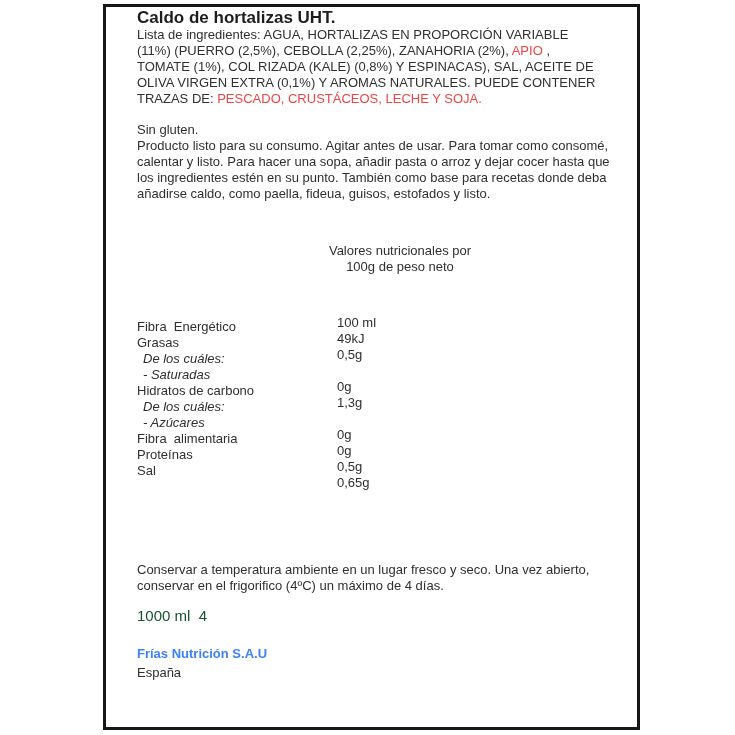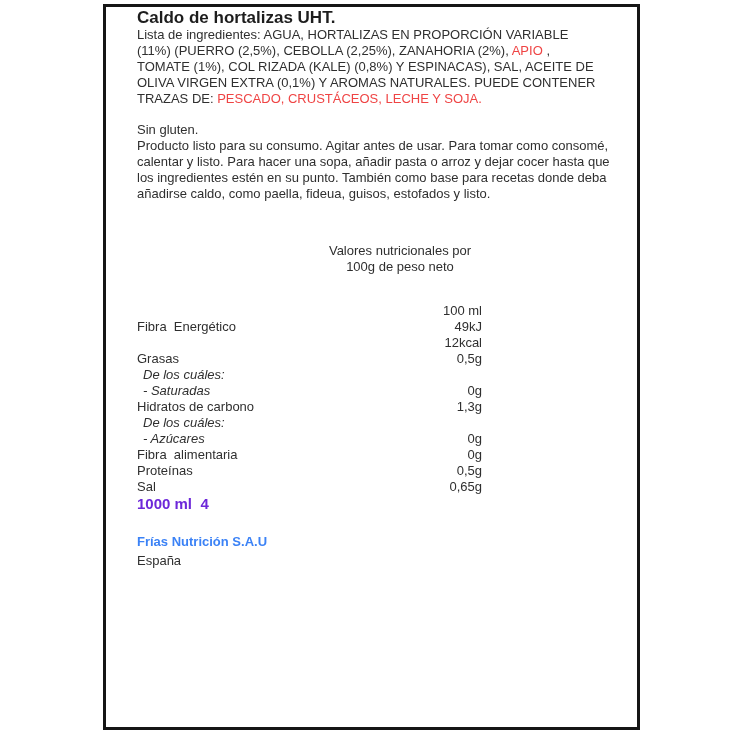--- a/index.html
+++ b/index.html
@@ -56,31 +56,32 @@
   .nrow {
     position: relative;
     height: 16px;
     white-space: pre;
   }
   .nrow .nlabel { display: inline-block; }
   .nrow.indent .nlabel { padding-left: 6px; font-style: italic; }
   .nvalue {
     position: absolute;
     left: 200px;
-    top: 0;
+    top: 12px;
     width: 145px;
-    text-align: right;
+    text-align: left;
     white-space: pre;
   }
   .storage-block { margin-top: 83px; }
   .net-qty {
+    margin-top: 13px;
     font-size: 15px;
     line-height: 18px;
-    font-weight: bold;
-    color: #6d28d9;
+    font-weight: normal;
+    color: #14532d;
     white-space: pre;
   }
   .manufacturer { margin-top: 19px; line-height: 19px; }
   .manufacturer .name { font-weight: bold; color: #3b82f6; }
 </style>
 </head>
 <body>
 
 <div class="page">
   <div class="label-box">
@@ -106,32 +107,35 @@
 
       <div class="nutri-header">
         <div class="line">Valores nutricionales por</div>
         <div class="line">100g de peso neto</div>
       </div>
 
       <div class="nutri-table">
         <div class="nrow"><span class="nvalue">100 ml</span></div>
 
         <div class="nrow"><span class="nlabel">Fibra  Energético</span><span class="nvalue">49kJ</span></div>
-        <div class="nrow"><span class="nlabel"></span><span class="nvalue">12kcal</span></div>
         <div class="nrow"><span class="nlabel">Grasas</span><span class="nvalue">0,5g</span></div>
         <div class="nrow indent"><span class="nlabel">De los cuáles:</span><span class="nvalue"></span></div>
         <div class="nrow indent"><span class="nlabel">- Saturadas</span><span class="nvalue">0g</span></div>
         <div class="nrow"><span class="nlabel">Hidratos de carbono</span><span class="nvalue">1,3g</span></div>
         <div class="nrow indent"><span class="nlabel">De los cuáles:</span><span class="nvalue"></span></div>
         <div class="nrow indent"><span class="nlabel">- Azúcares</span><span class="nvalue">0g</span></div>
         <div class="nrow"><span class="nlabel">Fibra  alimentaria</span><span class="nvalue">0g</span></div>
         <div class="nrow"><span class="nlabel">Proteínas</span><span class="nvalue">0,5g</span></div>
         <div class="nrow"><span class="nlabel">Sal</span><span class="nvalue">0,65g</span></div>
       </div>
 
+      <div class="storage-block">
+        <div class="line">Conservar a temperatura ambiente en un lugar fresco y seco. Una vez abierto,</div>
+        <div class="line">conservar en el frigorifico (4ºC) un máximo de 4 días.</div>
+      </div>
 
       <div class="net-qty">1000 ml  4</div>
 
       <div class="manufacturer">
         <div class="line name">Frías Nutrición S.A.U</div>
         <div class="line">España</div>
       </div>
 
     </div>
   </div>

